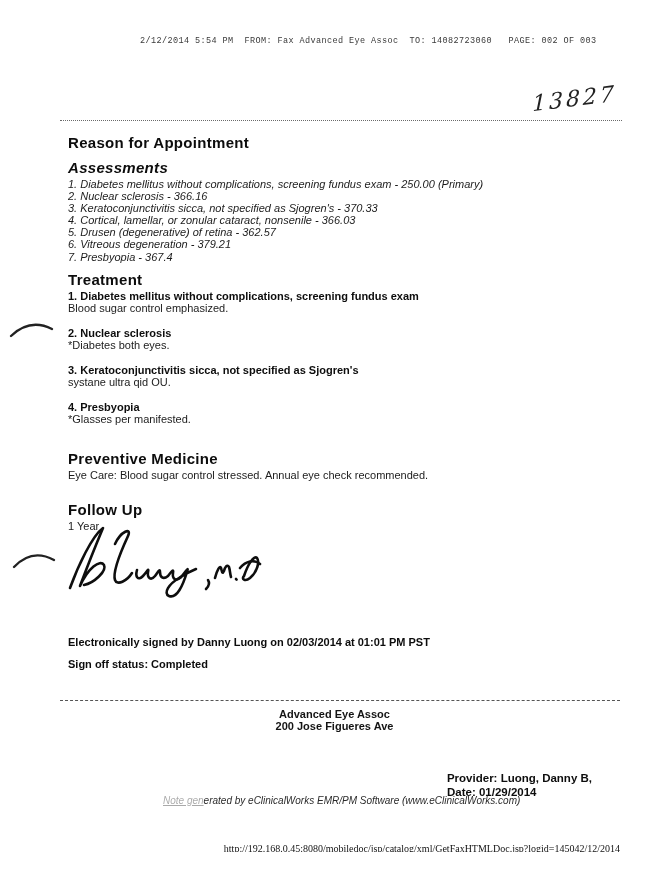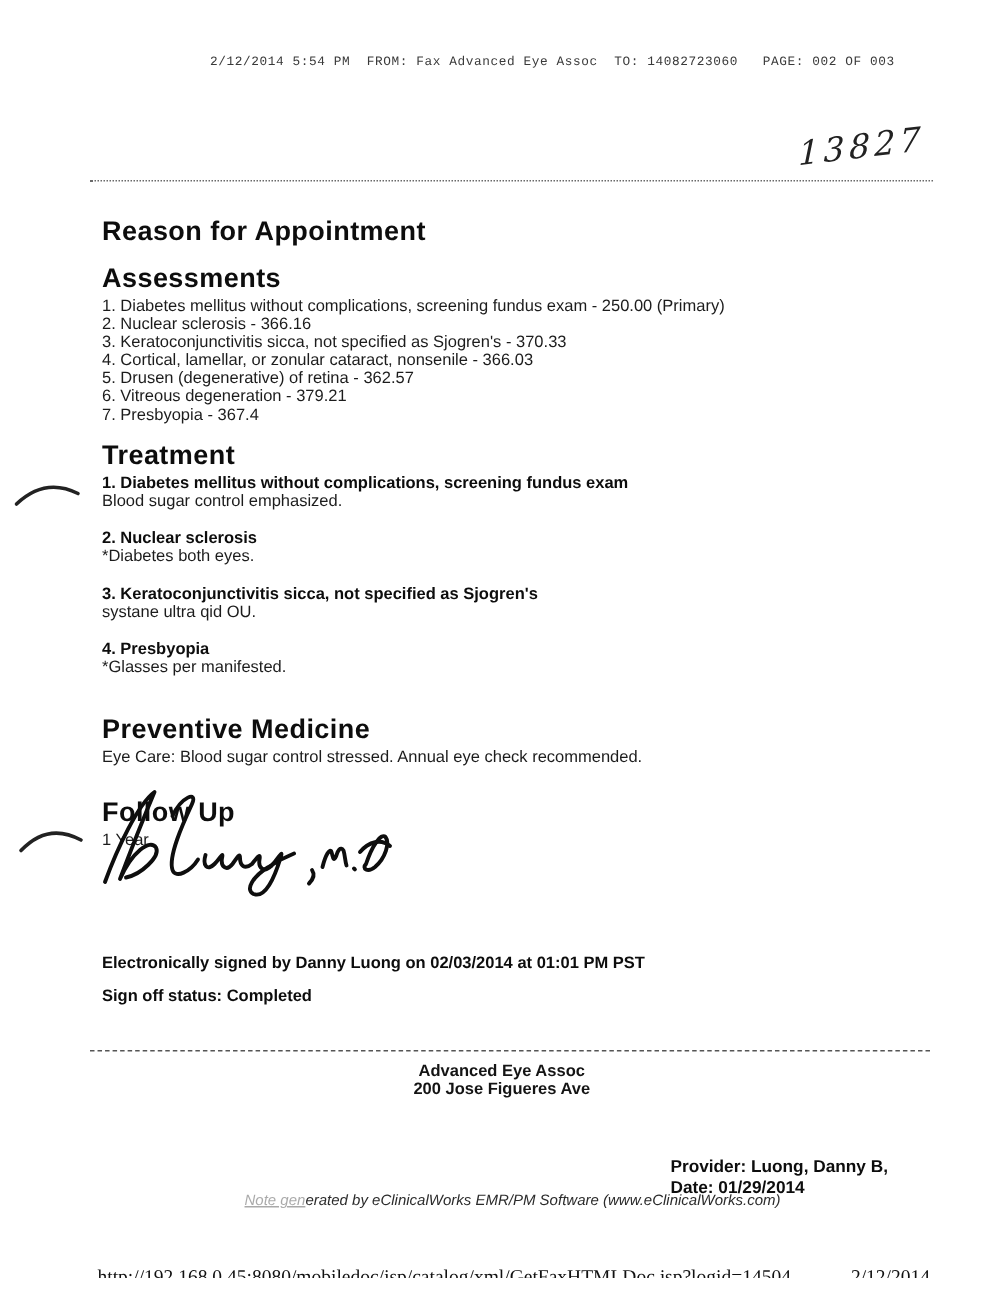--- a/index.html
+++ b/index.html
@@ -24,25 +24,25 @@
     color:#222;
     transform:rotate(-7deg) skewX(-8deg);
   }
   .dotline { position:absolute; left:60px; width:562px; border-top:1.5px dotted #6a6a6a; }
   .dotline.top { top:120px; }
   .dotline.bottom { top:700px; width:560px; border-top:1.5px dashed #555; }
   .curl { position:absolute; left:8px; }
   .curl1 { top:314px; }
   .curl2 { top:544px; }
   .content { position:absolute; left:68px; top:134px; width:545px; }
-  .sec-h { font-size:18px; font-weight:bold; letter-spacing:0.3px; margin:10px 0 2px 0; color:#0d0d0d; }
+  .sec-h { font-size:15px; font-weight:bold; letter-spacing:0.3px; margin:0 0 2px 0; color:#0d0d0d; }
   .line { font-size:11px; line-height:12.1px; color:#1c1c1c; }
   .line.bold { font-weight:bold; color:#0d0d0d; }
   .sec-reason { margin-bottom:8px; }
-  .sec-assess { margin-bottom:8px; }
+  .sec-assess { margin-bottom:8px;font-style:italic; }
   .entry { margin-bottom:13px; }
   .entry.last { margin-bottom:25px; }
   .sec-prevent { margin-bottom:19px; }
   .signature { position:absolute; left:58px; top:522px; }
   .signoff { position:absolute; left:68px; top:636px; }
   .signoff .line { line-height:12px; margin-bottom:10px; }
   .clinic {
     position:absolute; left:0; top:708px; width:669px;
     text-align:center; font-size:11px; font-weight:bold; line-height:12px; color:#141414;
   }
@@ -50,22 +50,22 @@
     position:absolute; right:77px; top:772px;
     text-align:left; font-size:11.5px; font-weight:bold; line-height:13.5px; color:#0d0d0d;
   }
   .genfooter {
     position:absolute; left:163px; top:795px;
     font-size:10px; font-style:italic; color:#2b2b2b;
   }
   .genfooter .faded { opacity:0.4; filter:blur(0.4px);text-decoration:underline; }
   .urlbar {
     position:absolute; left:65px; top:843px; width:555px;
-    font-family:"Liberation Serif", serif; font-size:13px; color:#111;
-    display:flex; justify-content:space-between;
+    font-family:"Liberation Serif", serif; font-size:10px; color:#111;
+    display:flex; justify-content:flex-end;
   }
 </style>
 </head>
 <body>
 
 <div class="page">
 
   <div class="fax-header">2/12/2014 5:54 PM  FROM: Fax Advanced Eye Assoc  TO: 14082723060   PAGE: 002 OF 003</div>
 
   <div class="hw-number">13827</div>

